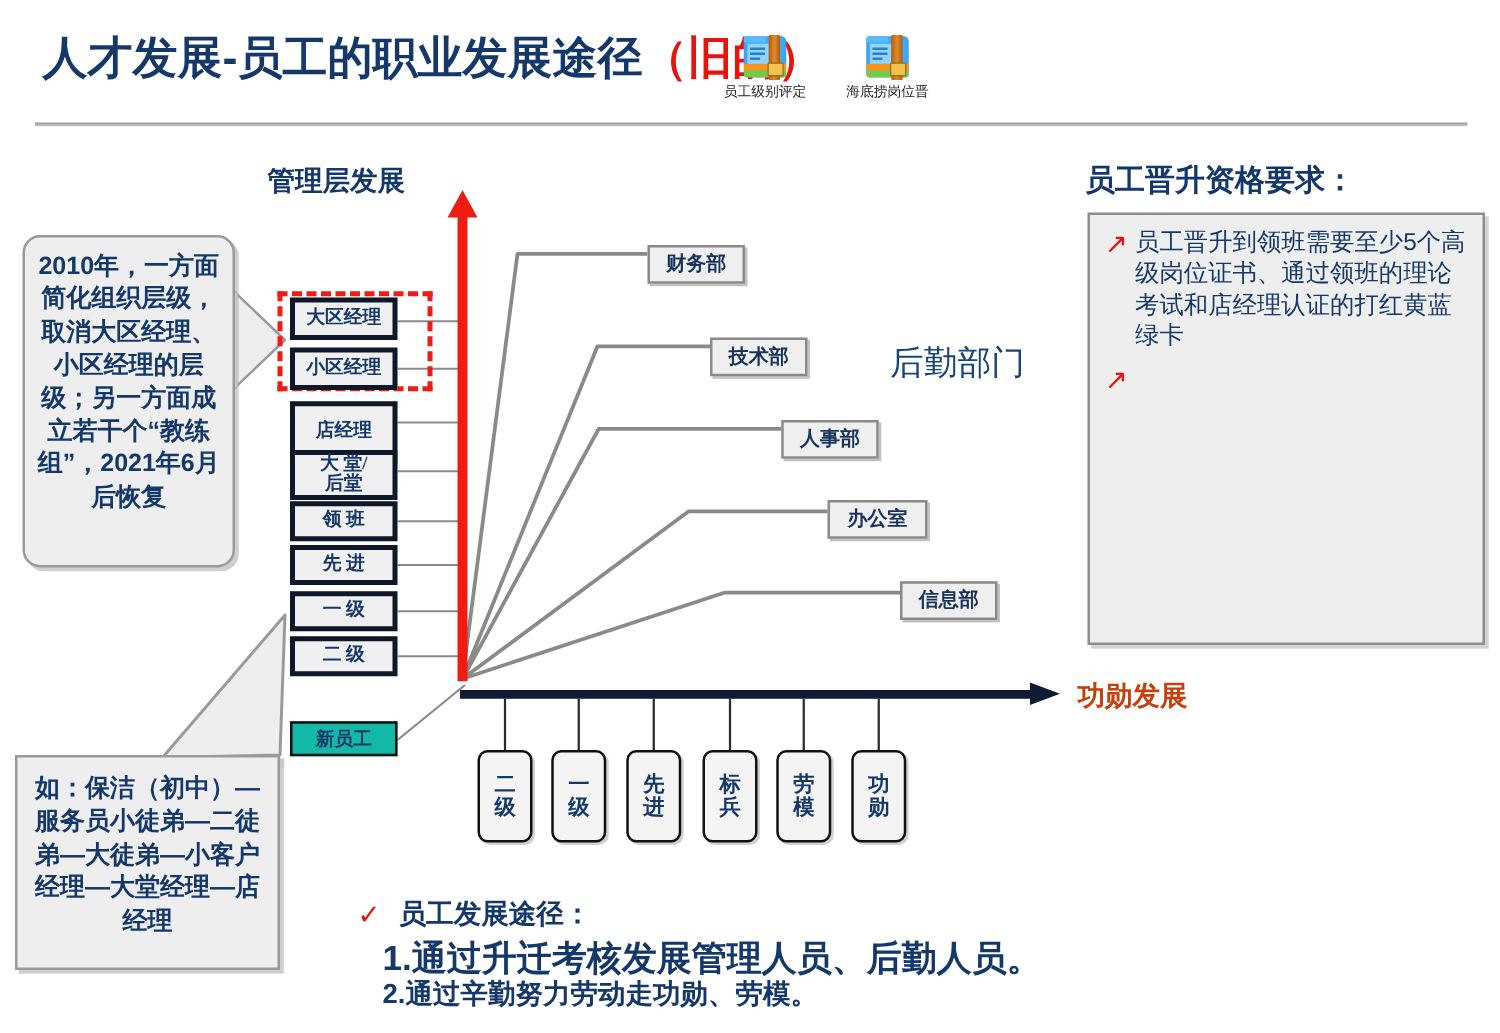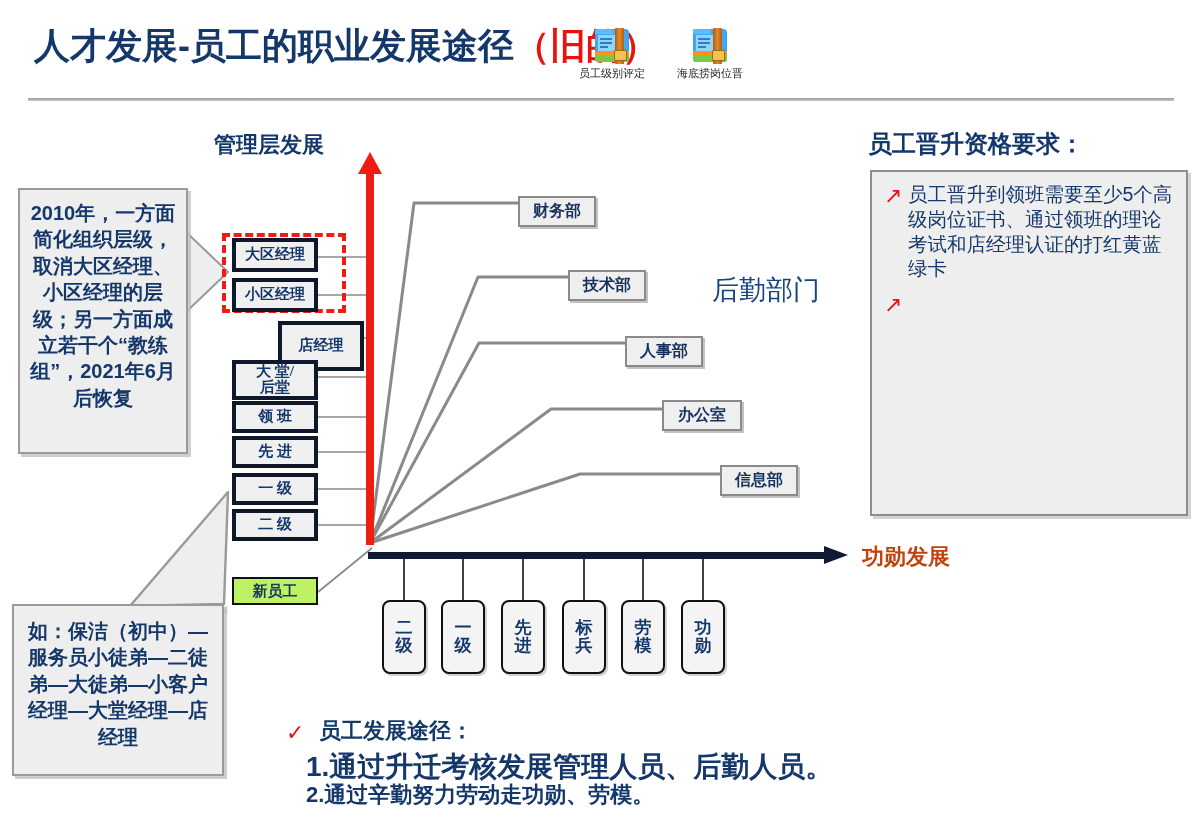--- a/index.html
+++ b/index.html
@@ -102,21 +102,21 @@
     color:#15386b;
     font-family:"Liberation Serif","DejaVu Serif",serif;
     font-weight:bold;
     font-size:15px;
     display:flex;align-items:center;justify-content:center;
     text-align:center;
     line-height:1.05;
   }
   #newcomer-box{
     left:232px;top:577px;width:86px;height:28px;
-    background:#bef264;border:2px solid #111111;box-sizing:border-box;
+    background:#14b8a6;border:2px solid #111111;box-sizing:border-box;
     color:#15386b;font-family:"Liberation Serif","DejaVu Serif",serif;
     font-weight:bold;font-size:15px;
     display:flex;align-items:center;justify-content:center;
   }
 
   
   #dashed-highlight{
     left:222px;top:233px;width:124px;height:80px;
     border:4px dashed #ee1c12;box-sizing:border-box;
   }
@@ -158,20 +158,21 @@
     box-sizing:border-box;
     color:#15386b;
     font-weight:bold;
     text-align:center;
     box-shadow:3px 3px 0 rgba(160,160,160,.5);
   }
   #callout-top{
     left:18px;top:188px;width:170px;height:266px;
     font-size:20px;line-height:1.32;
     padding:10px 6px 0 6px;
+    border-radius:14px;
   }
   #callout-bottom{
     left:12px;top:604px;width:212px;height:172px;
     font-size:20px;line-height:1.32;
     padding:12px 5px 12px 5px;
   }
 
   
   #right-title{
     left:868px;top:128px;font-size:24px;font-weight:bold;color:#15386b;white-space:nowrap;
@@ -309,21 +310,21 @@
 <div class="abs" id="x-axis-label">功勋发展</div>
 
 <div class="abs" id="dashed-highlight"></div>
 
 <div class="abs ladder-box" style="top:238px;height:34px;">
     <span>大区经理</span>
   </div>
 <div class="abs ladder-box" style="top:278px;height:34px;">
     <span>小区经理</span>
   </div>
-<div class="abs ladder-box" style="top:321px;height:50px;margin-left:46px;">
+<div class="abs ladder-box" style="top:321px;height:50px;">
     <span>店经理</span>
   </div>
 <div class="abs ladder-box" style="top:360px;height:40px;white-space:pre-line;"><span>大 堂/
 后堂</span></div>
 <div class="abs ladder-box" style="top:401px;height:32px;">
     <span>领 班</span>
   </div>
 <div class="abs ladder-box" style="top:436px;height:32px;">
     <span>先 进</span>
   </div>

